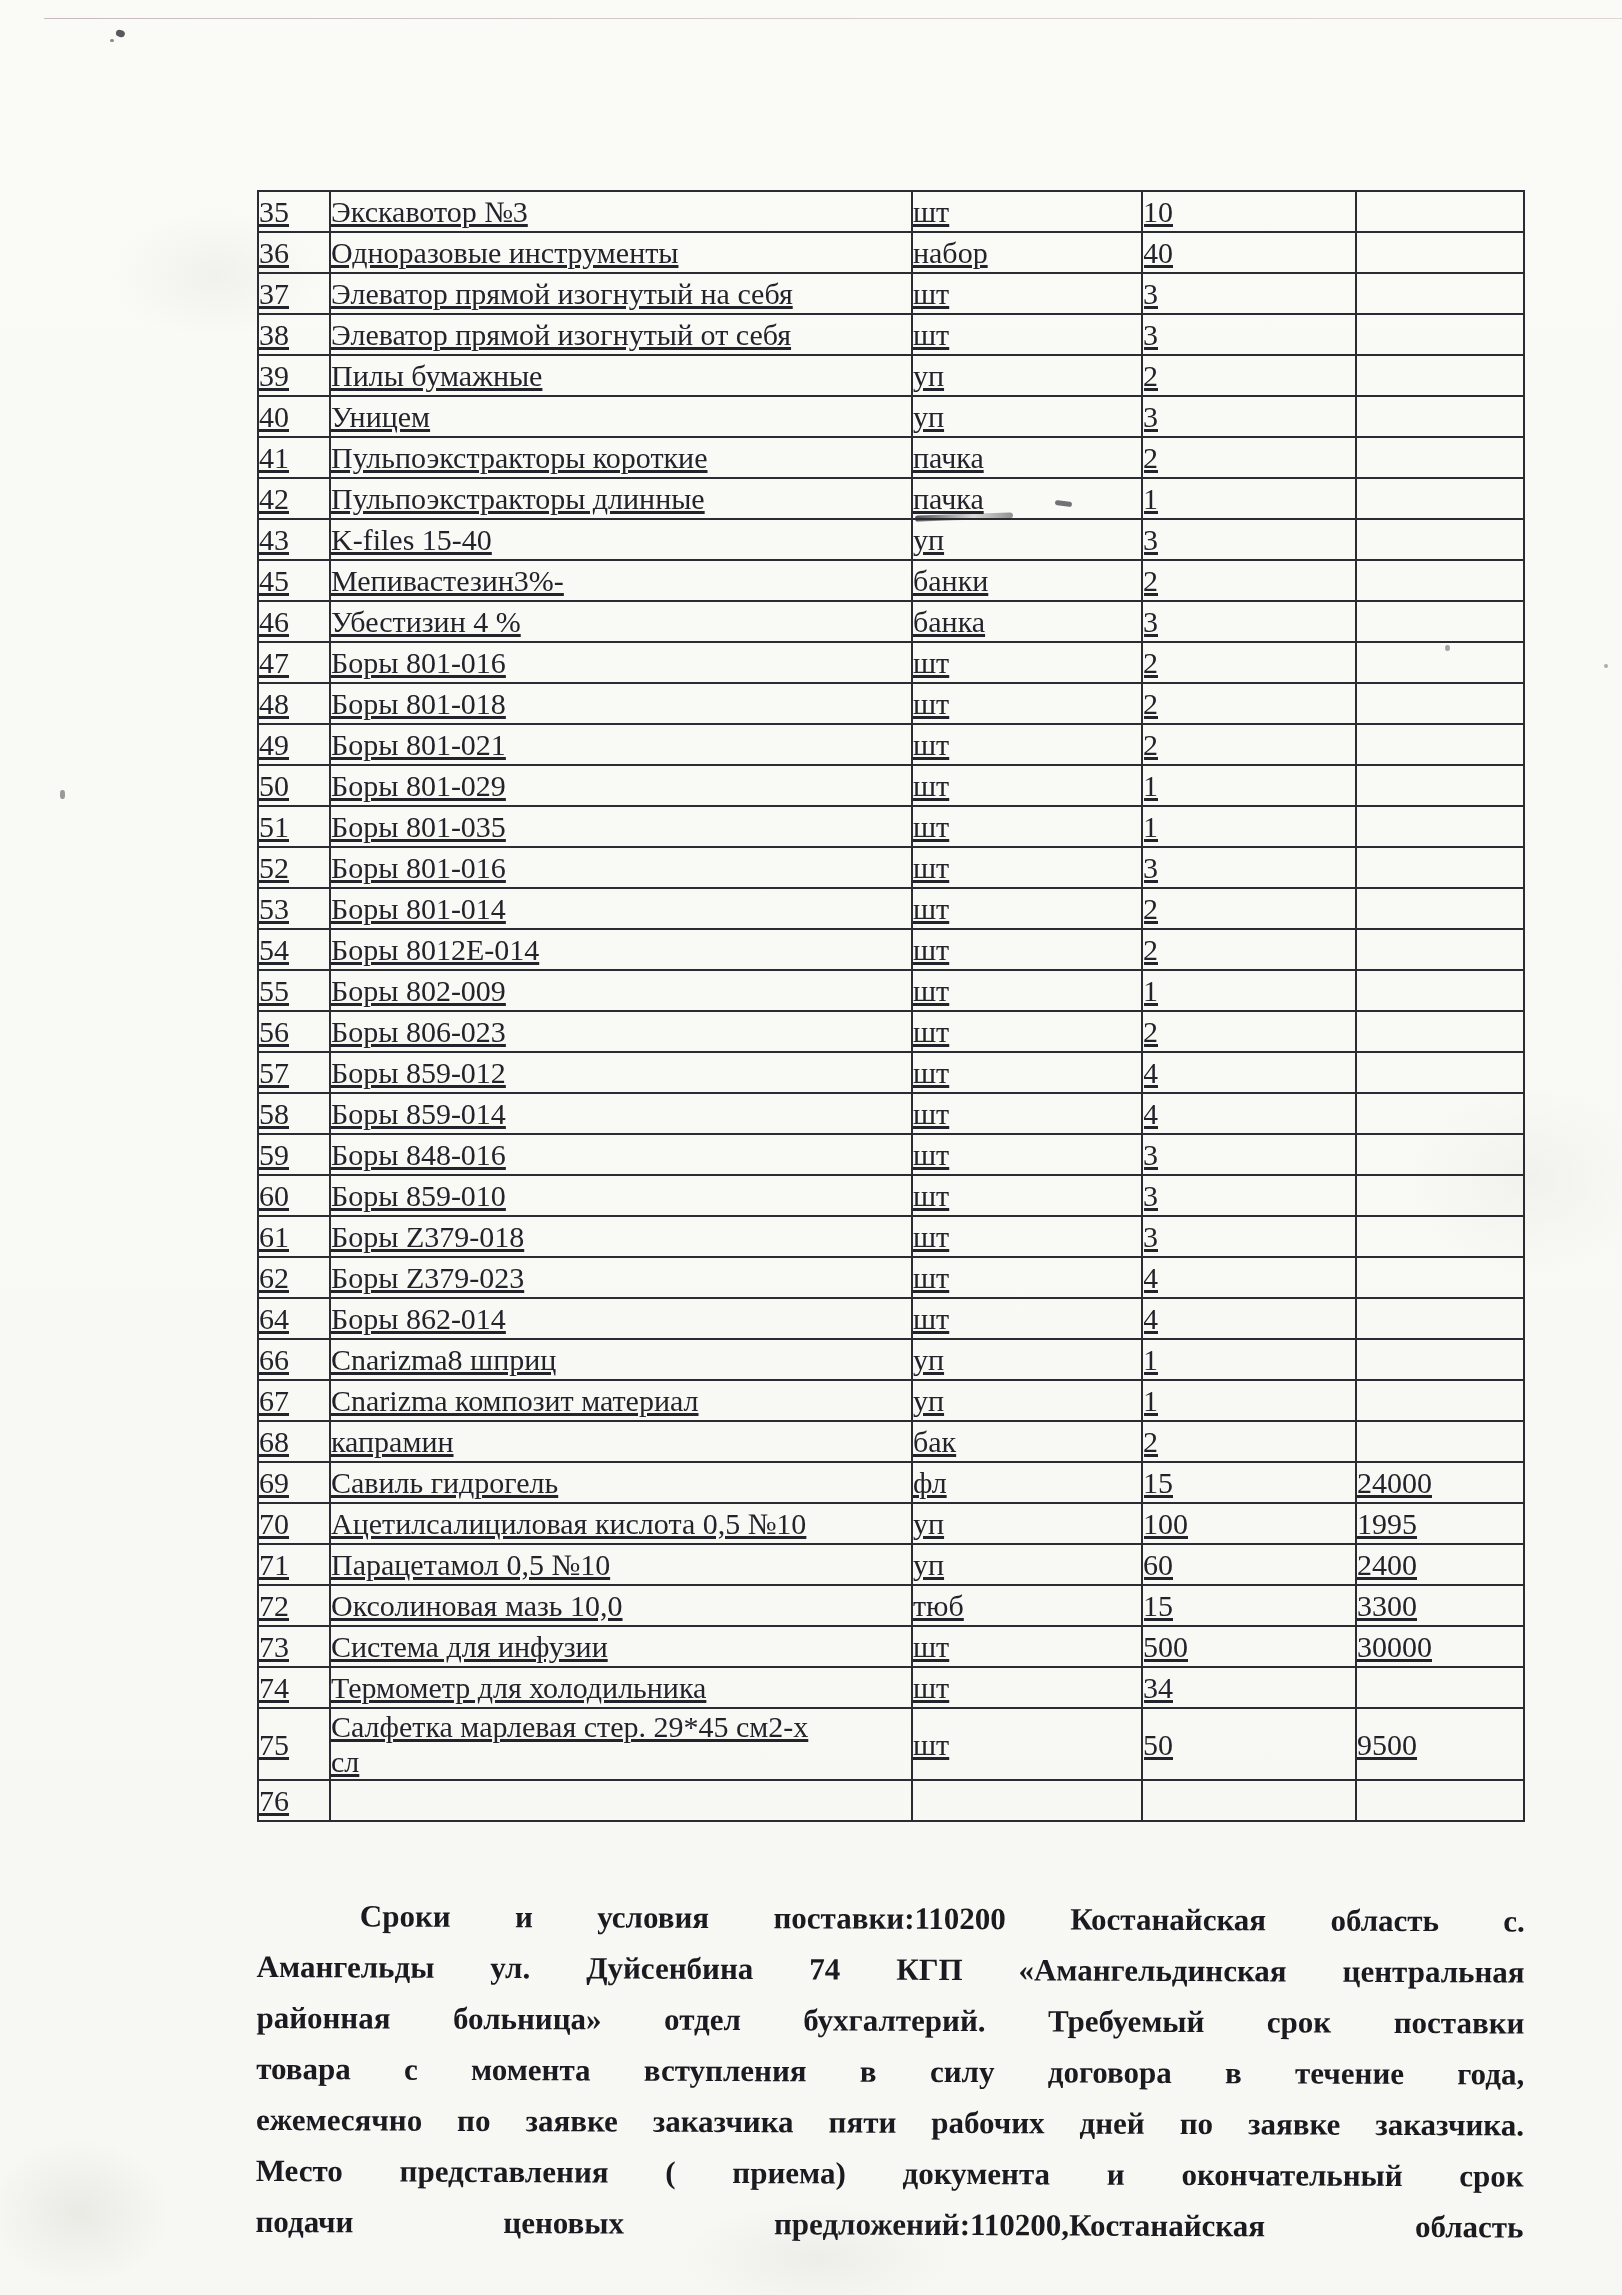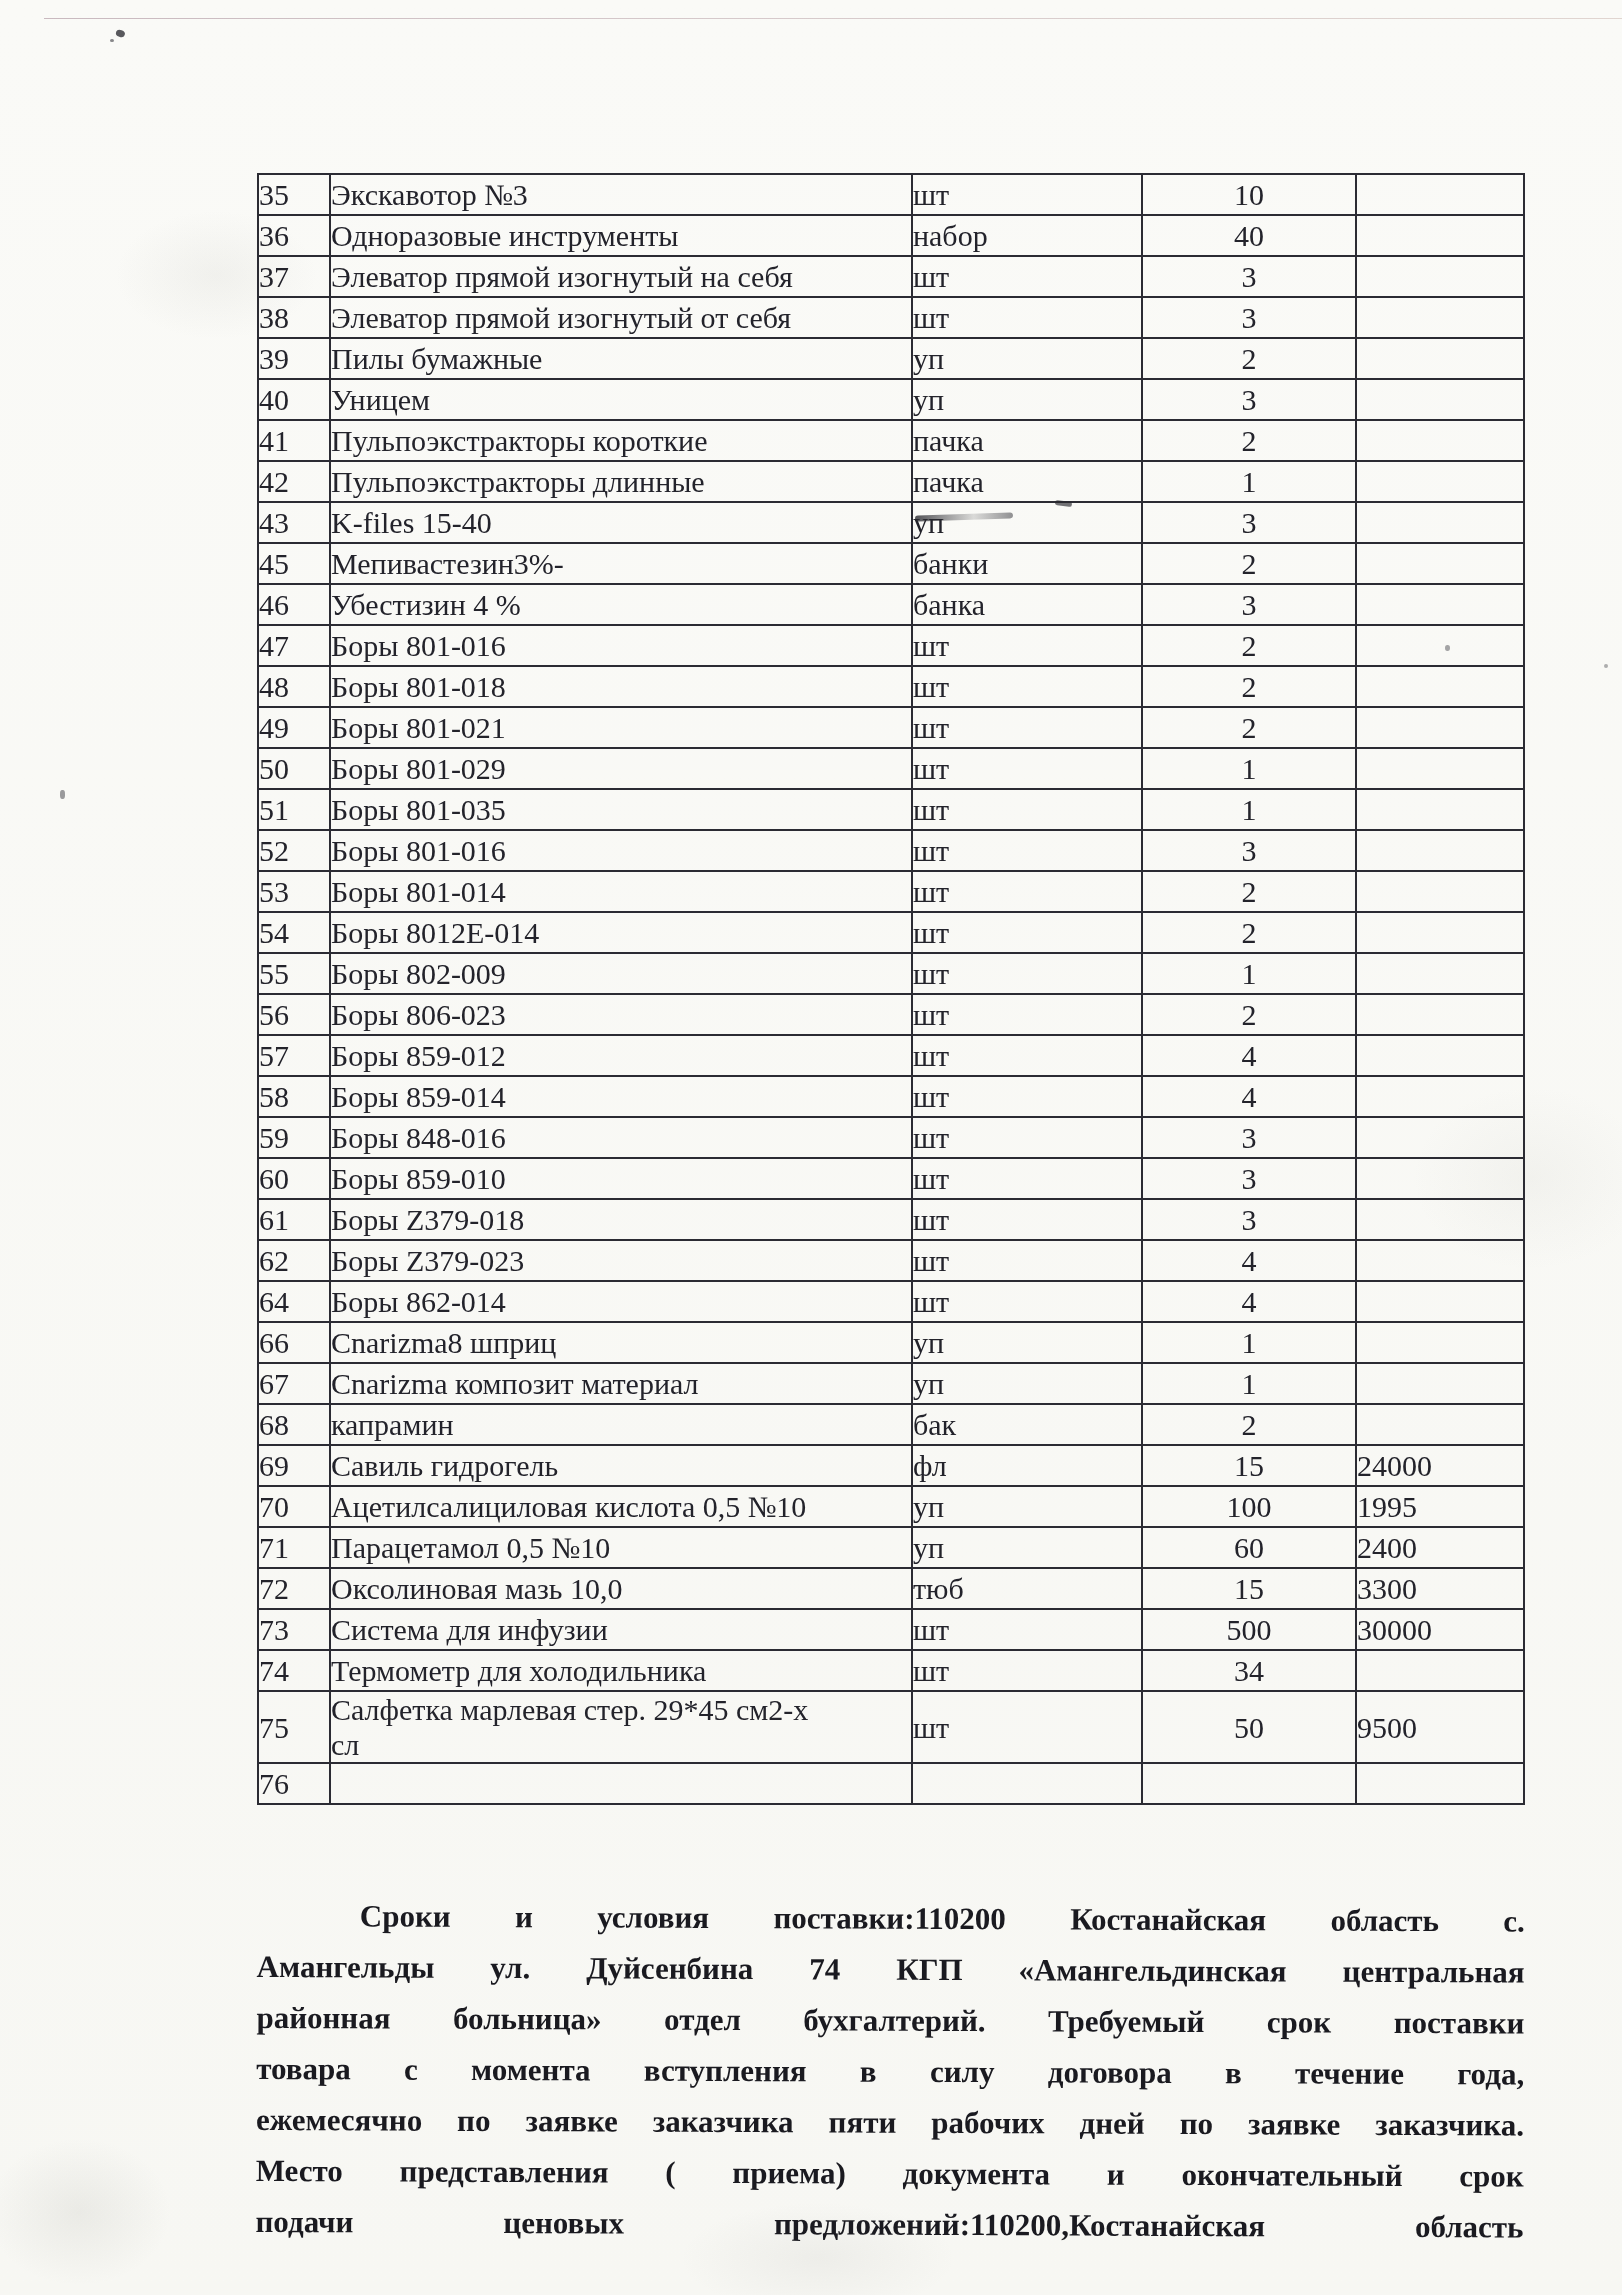--- a/index.html
+++ b/index.html
@@ -23,37 +23,38 @@
     opacity:.75;
   }
   .scan-speck{position:absolute;background:#3c3c42;border-radius:50%;}
   .speck-a{left:116px;top:30px;width:9.2px;height:6.5px;transform:rotate(20deg);opacity:.85;}
   .speck-b{left:110px;top:39px;width:3.9px;height:3.3px;opacity:.6;}
   .speck-c{left:1445px;top:645px;width:4.6px;height:5.9px;opacity:.45;}
   .speck-d{left:1604px;top:664px;width:3.9px;height:3.9px;opacity:.4;}
   .speck-e{left:60px;top:790px;width:5.2px;height:9.2px;opacity:.5;border-radius:40%;}
 
   table.supply{
-    position:absolute;left:257px;top:173px;width:1266px;
+    position:absolute;left:257px;top:190px;width:1266px;
     border-collapse:collapse;table-layout:fixed;
     color:#23232b;
+    text-decoration:underline;
   }
   table.supply td{
     border:2px solid #2b2b33;
     border-top-width:2.6px;border-bottom-width:2.6px;
     height:39px;
     font-size:30px;line-height:35px;
     padding:0;
     vertical-align:middle;
     overflow:hidden;
   }
   td.c-num{text-align:left;padding:1.3px 3.9px 1.3px 9.2px;}
   td.c-name{text-align:left;padding:1.3px 6.5px 1.3px 17px;white-space:pre-line;}
   td.c-unit{text-align:left;font-size:26px;}
-  td.c-qty{text-align:center;}
+  td.c-qty{text-align:left;border-radius:6px;}
   td.c-price{}
 
   .unit-smudge{
     position:absolute;left:915px;top:514px;width:98px;height:5.9px;
     background:linear-gradient(to right,rgba(40,40,46,.8),rgba(40,40,46,.15) 60%,rgba(40,40,46,.5));
     border-radius:3.9px;transform:rotate(-2deg);
   }
   .unit-smudge2{
     position:absolute;left:1055px;top:501px;width:17px;height:4.6px;
     background:rgba(40,40,46,.65);border-radius:2.6px;transform:rotate(8deg);

